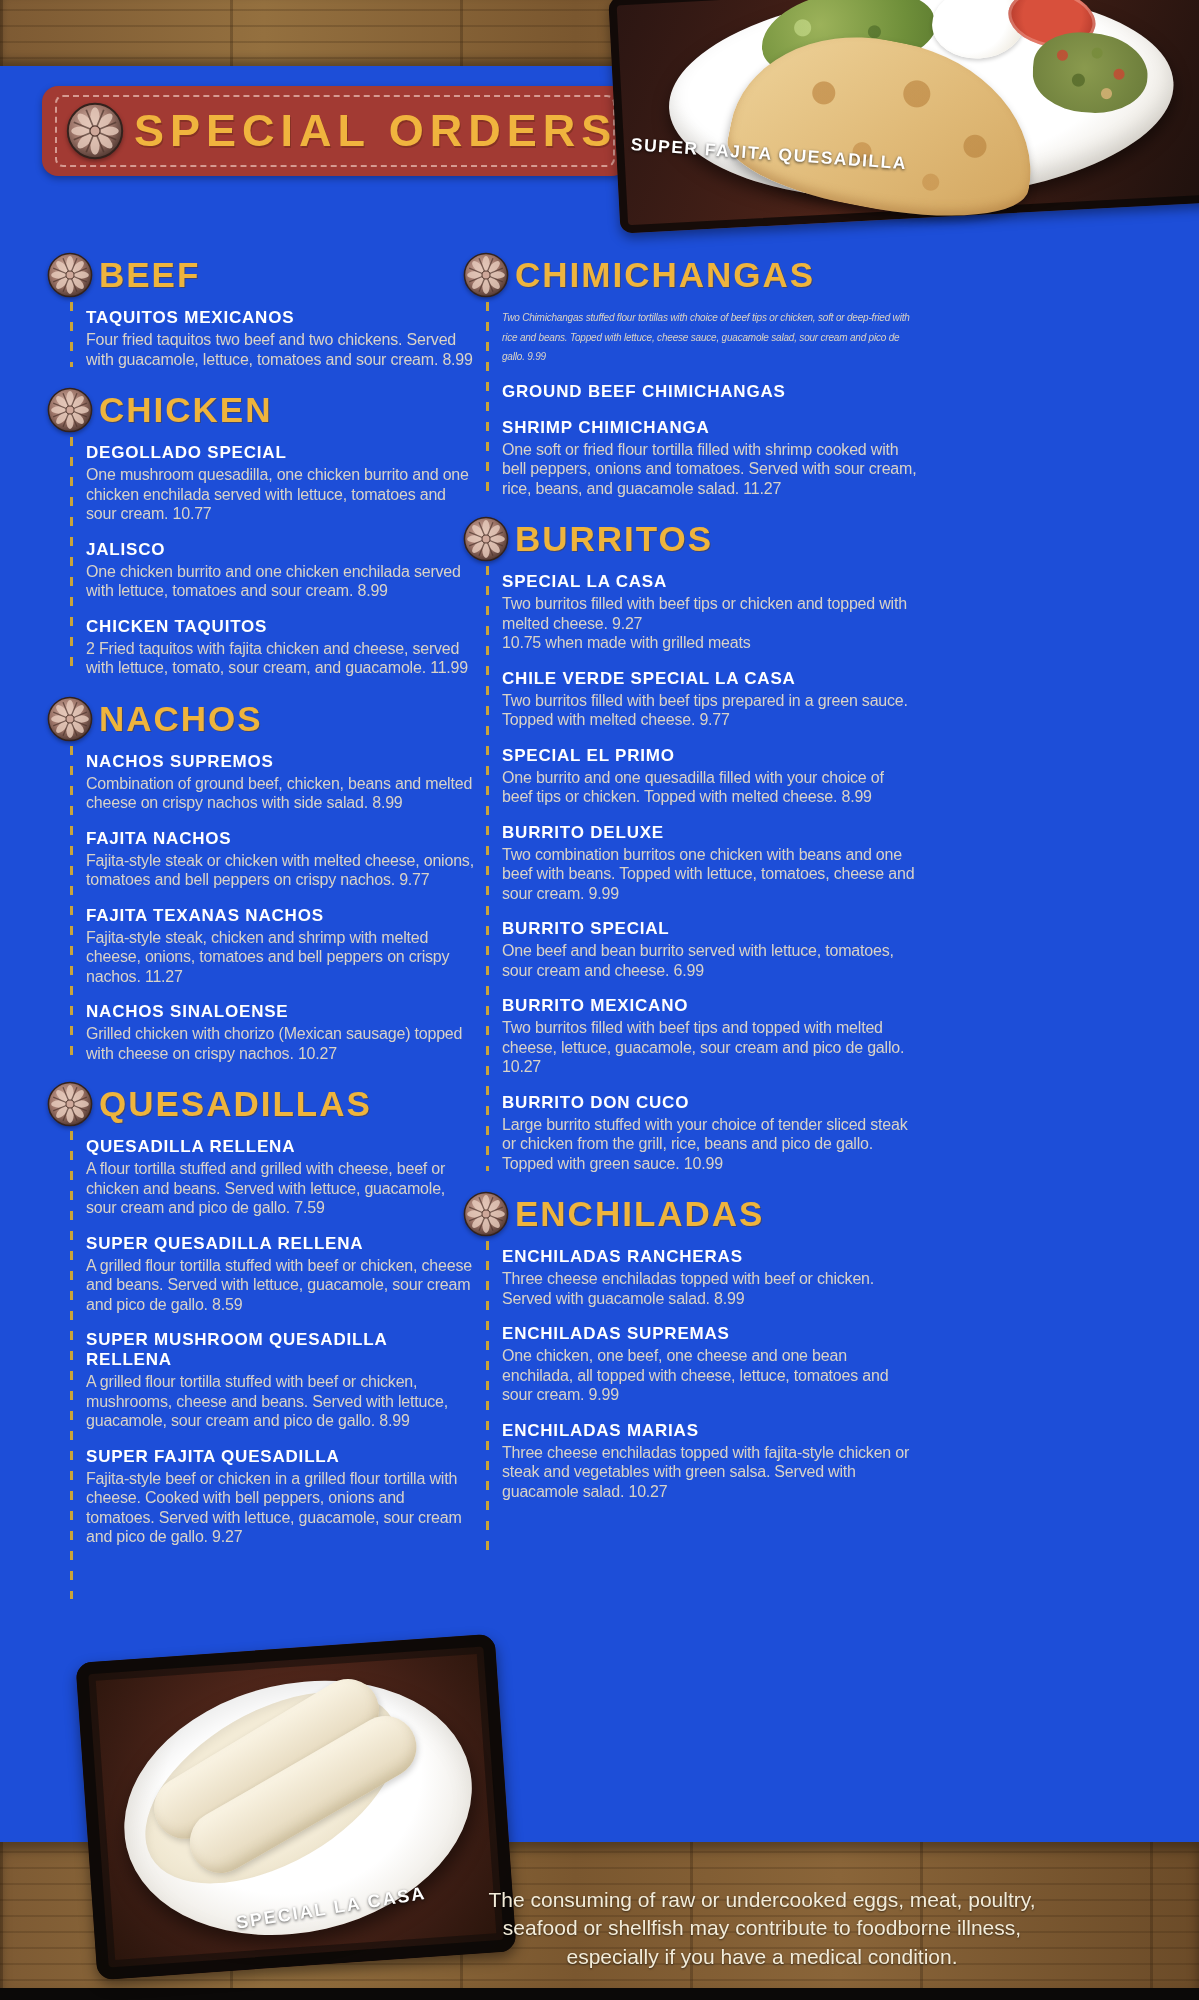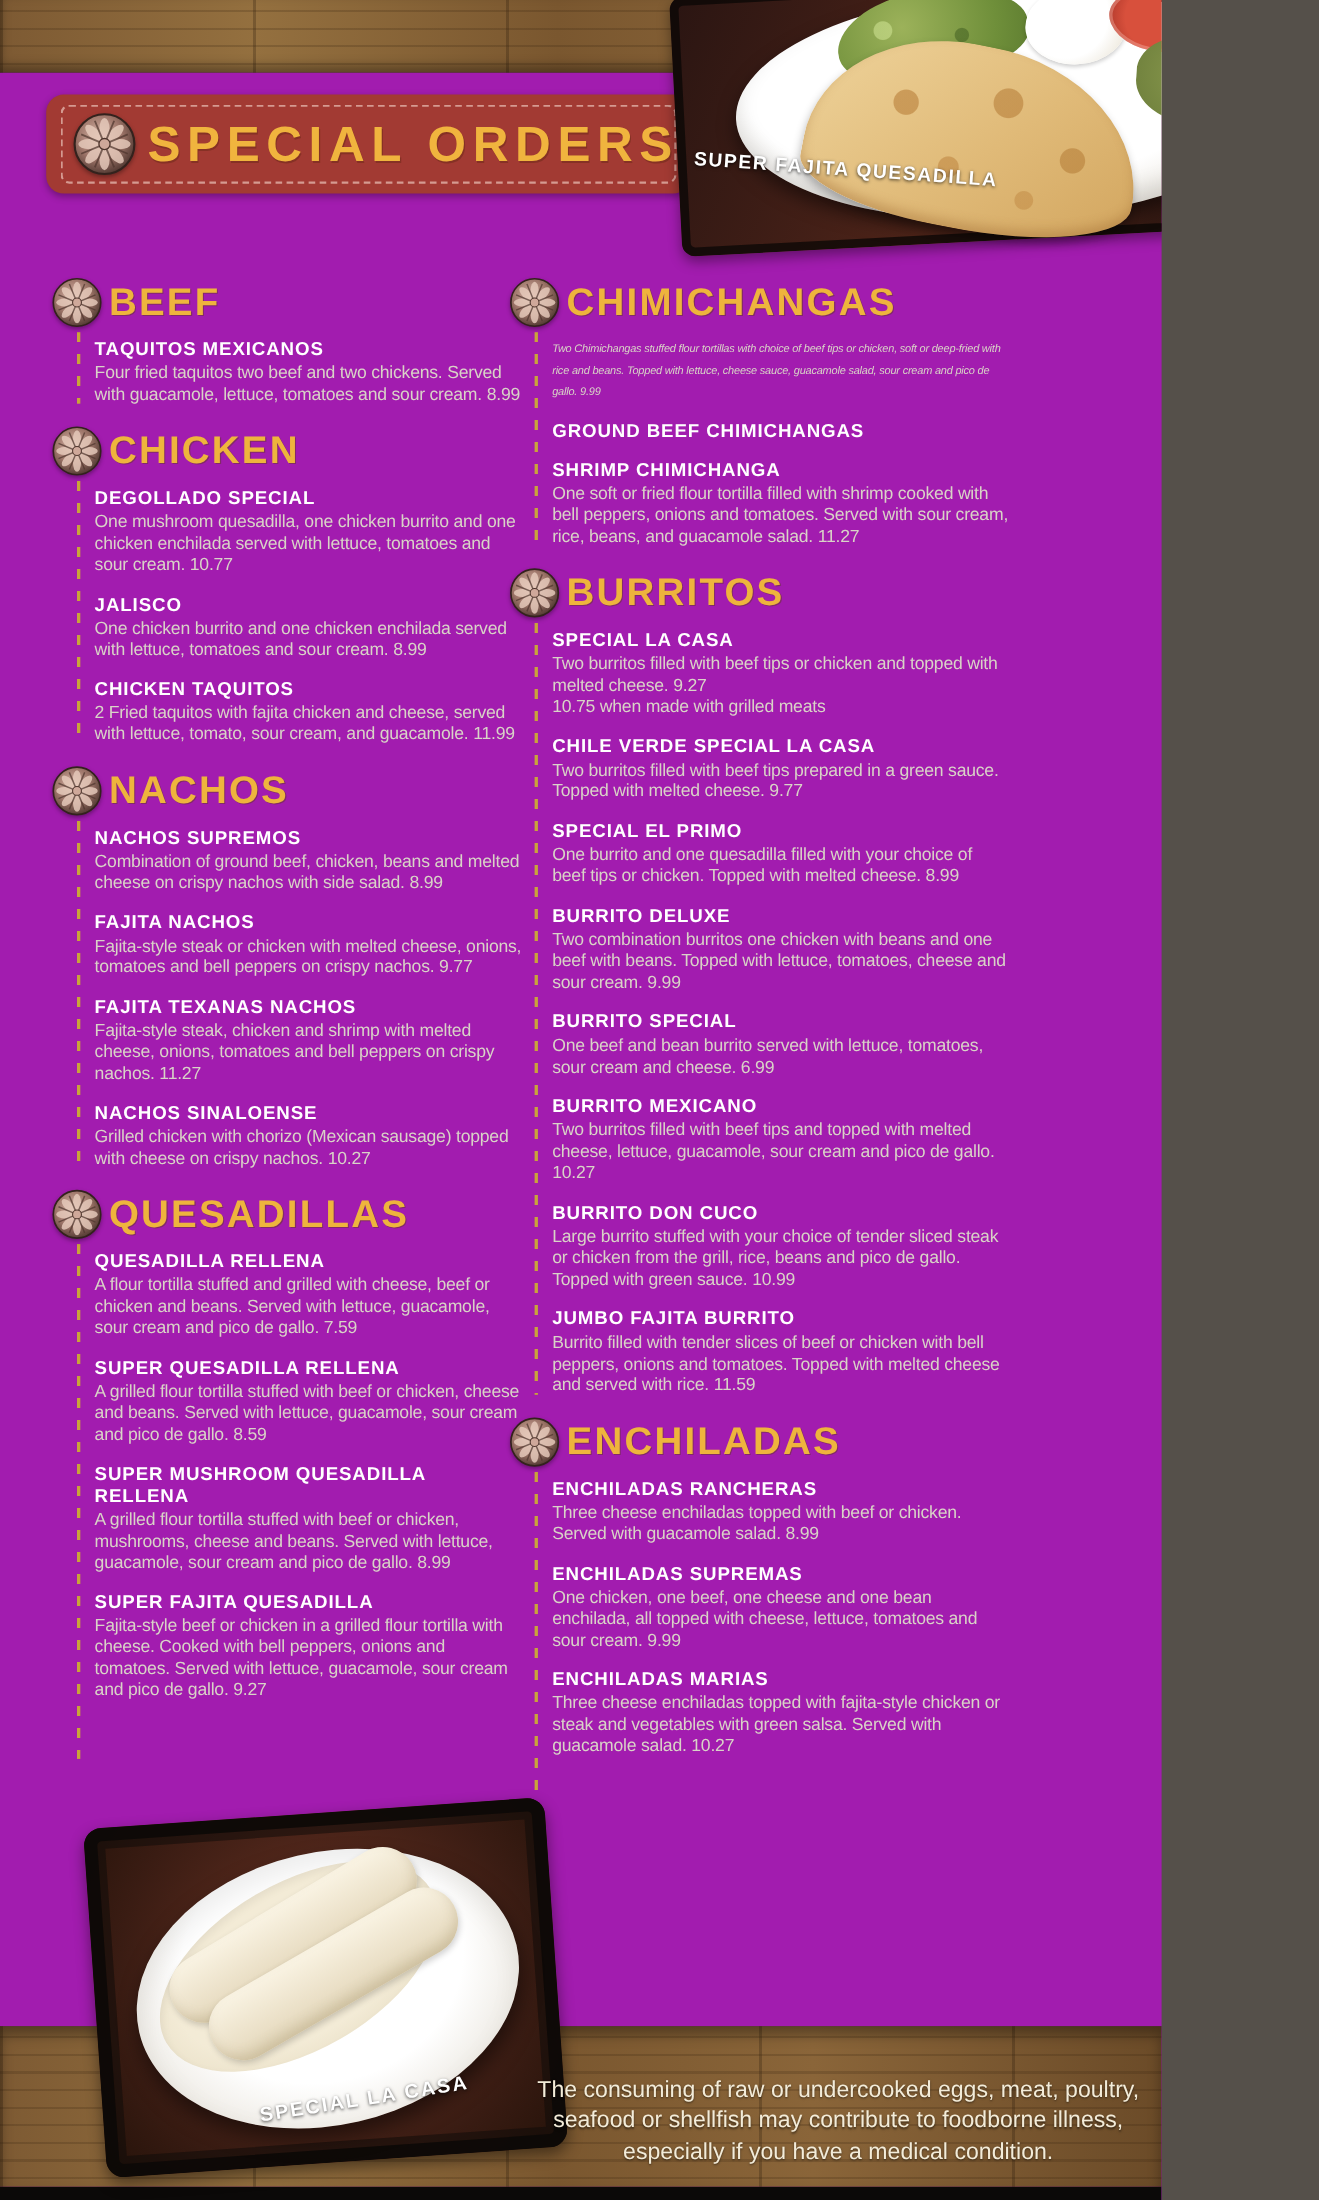--- a/index.html
+++ b/index.html
@@ -1,18 +1,18 @@
 <!DOCTYPE html>
 <html><head>
 <meta charset="utf-8">
 <style>
   html,body { margin:0; padding:0; background:#55504a; }
   .page {
-    position:relative; width:1056px; height:2000px; overflow:hidden;
-    background:#a21caf;
+    position:relative; width:1199px; height:2000px; overflow:hidden;
+    background:#1d4ed8;
     font-family:"Liberation Sans", sans-serif;
   }
   
   .wood {
     position:absolute; left:0; right:0;
     background:
       repeating-linear-gradient(0deg, rgba(0,0,0,0) 0 7px, rgba(56,36,15,.22) 7px 9px, rgba(0,0,0,0) 9px 16px),
       repeating-linear-gradient(90deg, rgba(42,26,10,.28) 0 3px, rgba(0,0,0,0) 3px 230px),
       linear-gradient(90deg,#7d5a33,#94703f 22%,#7a572f 48%,#8a6539 70%,#6b4b28 100%);
   }
@@ -504,24 +504,20 @@
             <p class="item-desc">One beef and bean burrito served with lettuce, tomatoes, sour cream and cheese. 6.99</p>
           </div>
           <div class="menu-item">
             <h3 class="item-name">BURRITO MEXICANO</h3>
             <p class="item-desc">Two burritos filled with beef tips and topped with melted cheese, lettuce, guacamole, sour cream and pico de gallo. 10.27</p>
           </div>
           <div class="menu-item">
             <h3 class="item-name">BURRITO DON CUCO</h3>
             <p class="item-desc">Large burrito stuffed with your choice of tender sliced steak or chicken from the grill, rice, beans and pico de gallo. Topped with green sauce. 10.99</p>
           </div>
-          <div class="menu-item">
-            <h3 class="item-name">JUMBO FAJITA BURRITO</h3>
-            <p class="item-desc">Burrito filled with tender slices of beef or chicken with bell peppers, onions and tomatoes. Topped with melted cheese and served with rice. 11.59</p>
-          </div>
         </div>
       </div>
       <div class="section last">
         <div class="sec-header">
           <span class="concho">
 <svg viewBox="0 0 48 48" width="100%" height="100%" aria-hidden="true">
   <defs>
     <radialGradient id="cg7" cx="42%" cy="38%" r="68%">
       <stop offset="0%" stop-color="#d9b7aa"></stop>
       <stop offset="55%" stop-color="#9c7468"></stop>

